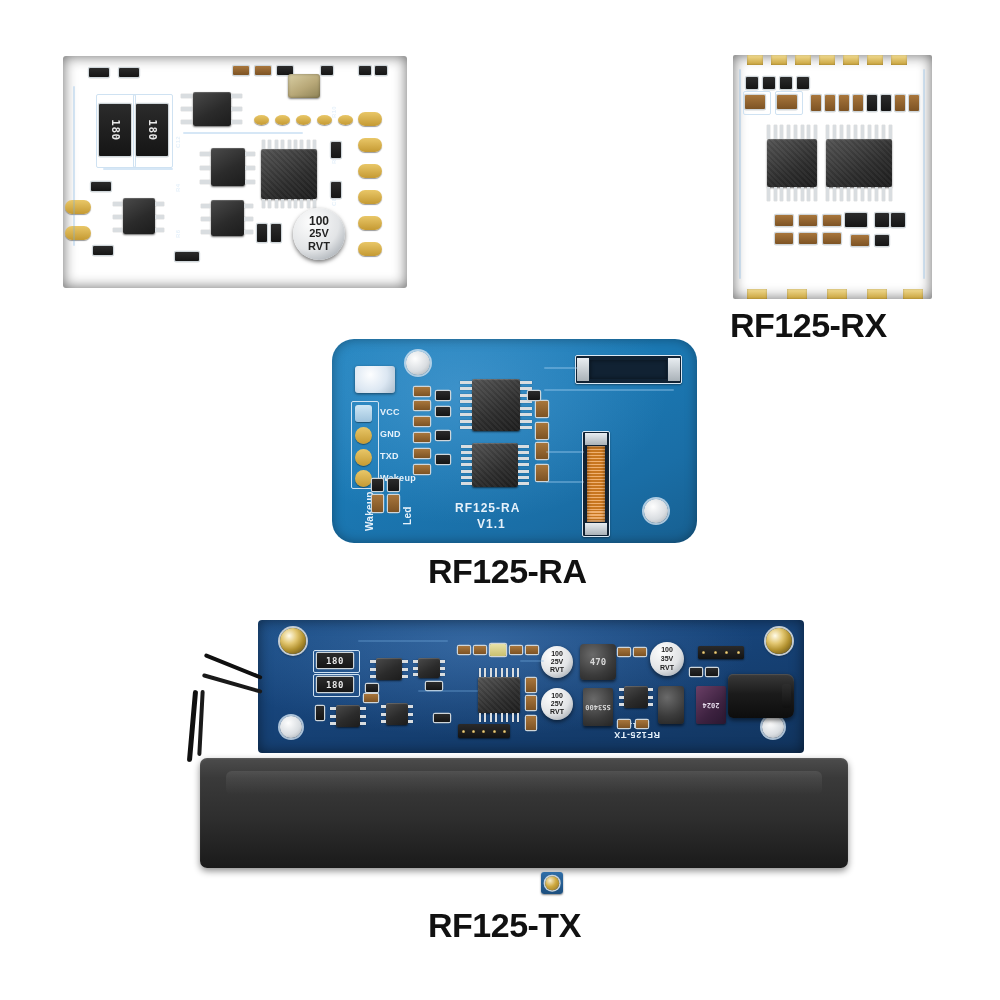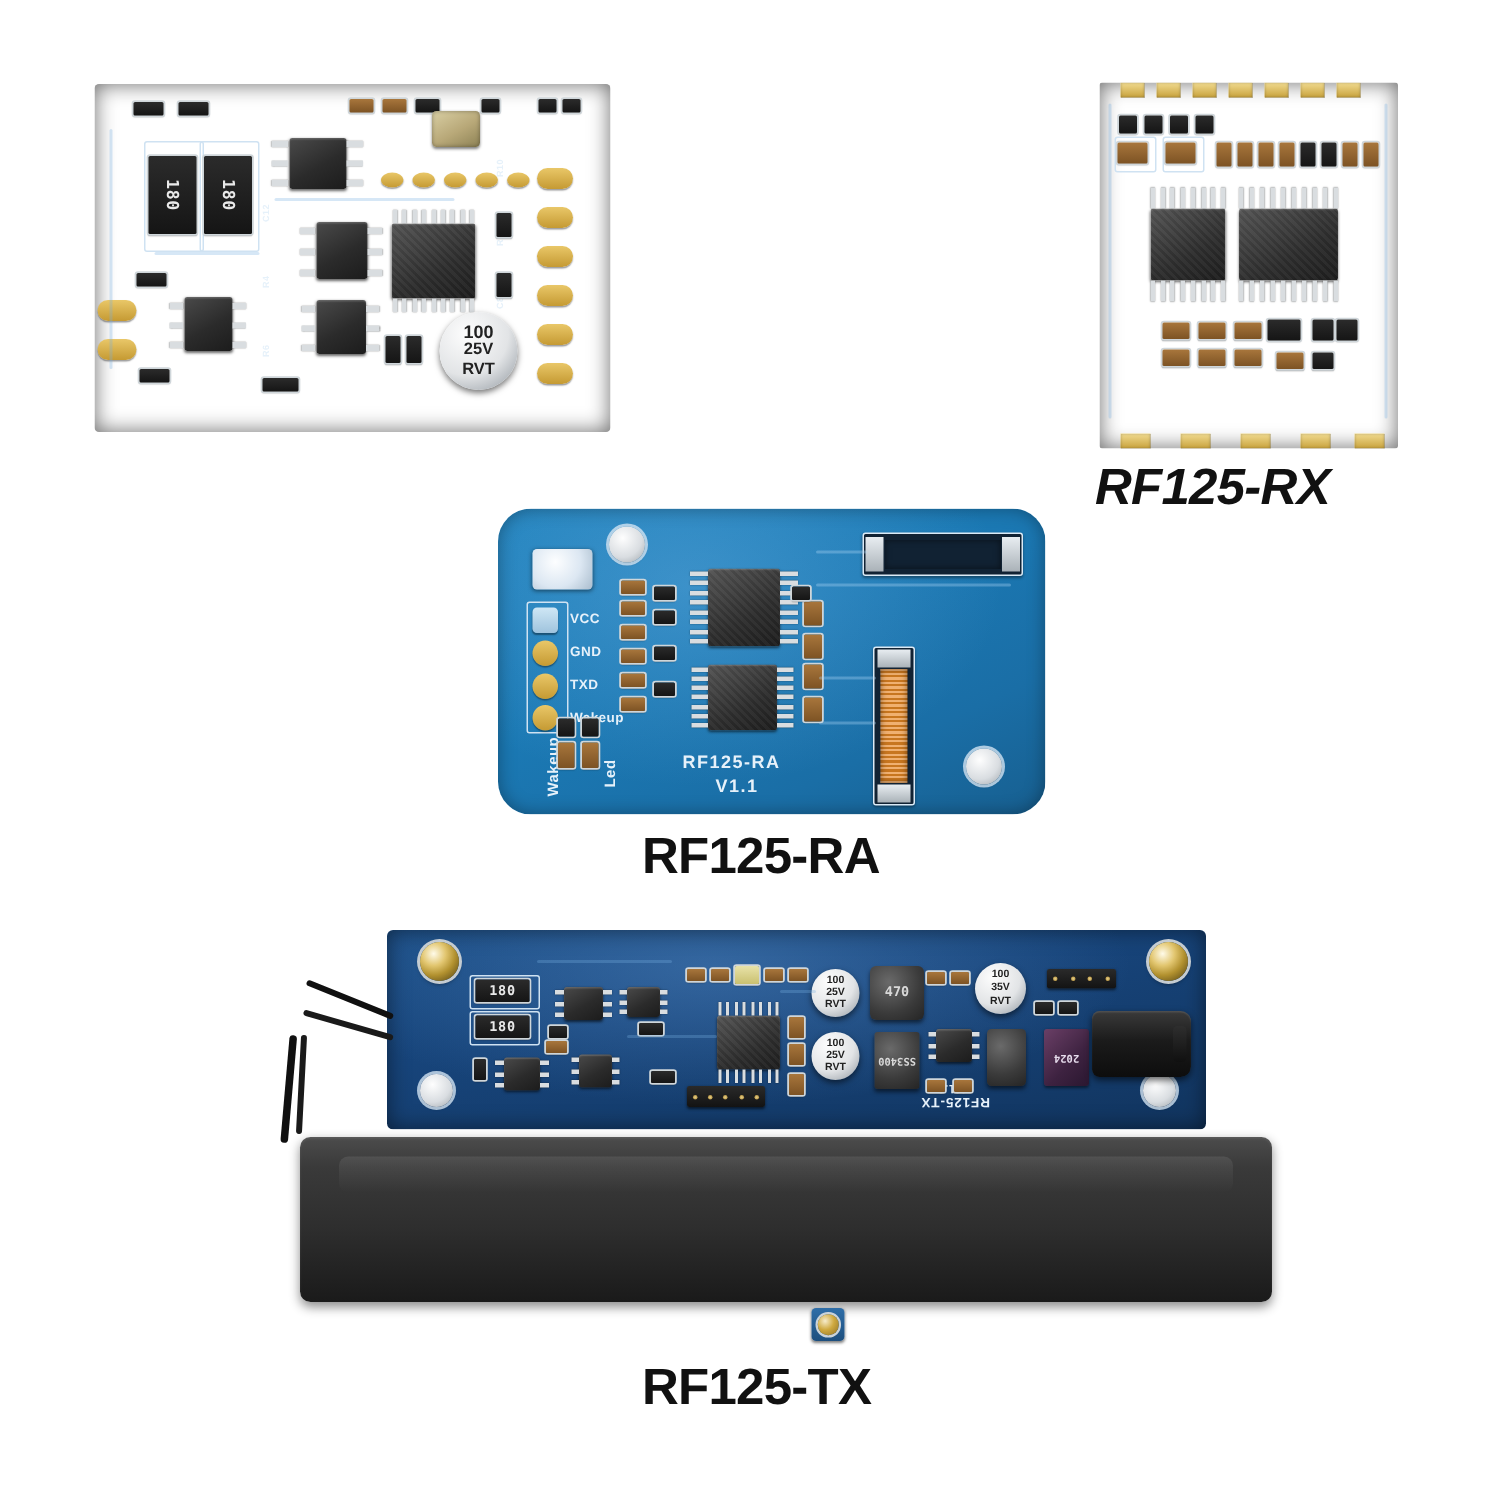--- a/index.html
+++ b/index.html
@@ -371,21 +371,21 @@
 
     <div class="castell" style="left:14px;top:234px;width:20px;height:10px;"></div>
     <div class="castell" style="left:54px;top:234px;width:20px;height:10px;"></div>
     <div class="castell" style="left:94px;top:234px;width:20px;height:10px;"></div>
     <div class="castell" style="left:134px;top:234px;width:20px;height:10px;"></div>
     <div class="castell" style="left:170px;top:234px;width:20px;height:10px;"></div>
 
     <div class="trace" style="left:6px;top:14px;width:2px;height:210px;"></div>
     <div class="trace" style="left:190px;top:14px;width:2px;height:210px;"></div>
   </div>
-  <div class="caption" style="left:730px;top:306px;font-size:34px;font-style:italic;">RF125-RX</div>
+  <div class="caption" style="left:730px;top:306px;font-size:34px;">RF125-RX</div>
 
   <div class="board" style="left:332px;top:339px;width:365px;height:204px;">
     <div class="pcb pcb-bright" style="border-radius:22px;"></div>
 
     <div class="btn-sw" style="left:23px;top:27px;width:40px;height:27px;"></div>
 
     <div class="hole" style="left:74px;top:12px;width:24px;height:24px;"></div>
     <div class="hole" style="left:312px;top:160px;width:24px;height:24px;"></div>
 
     <div class="silk" style="left:19px;top:62px;width:26px;height:86px;"></div>

